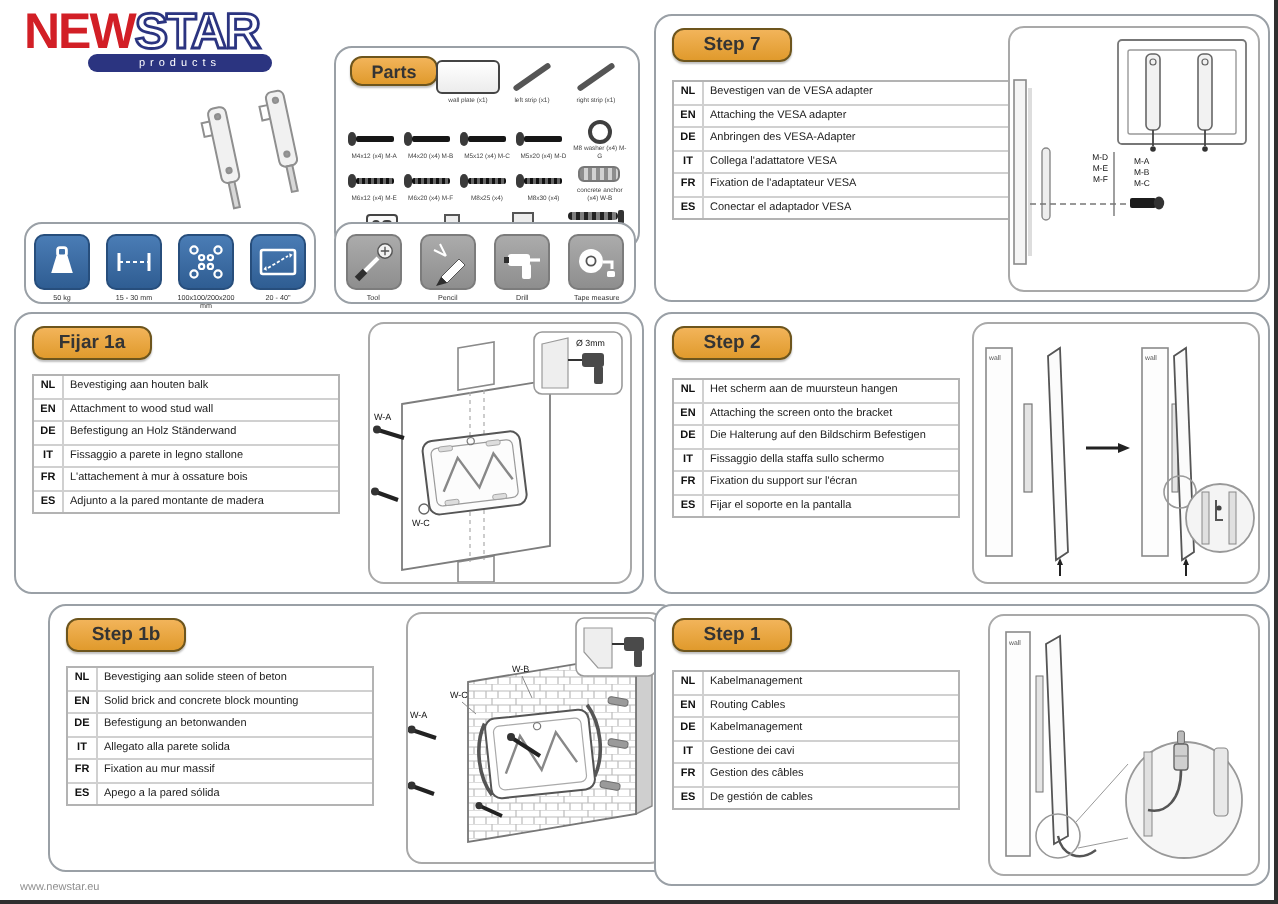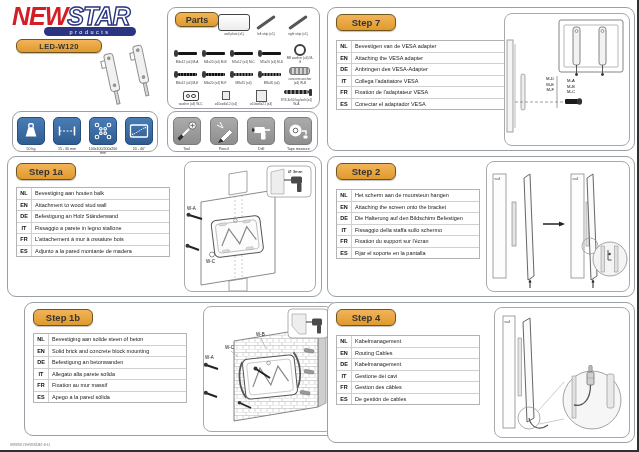--- a/index.html
+++ b/index.html
@@ -8,21 +8,21 @@
   .panel{position:absolute;border:1px solid #9aa0a6;border-radius:9px;background:#fff;}
   .badge{position:absolute;display:flex;align-items:center;justify-content:center;
          background:linear-gradient(#f2b45a,#e09a2c);border:1px solid #6d551d;border-radius:6px;
          color:#343434;font-weight:bold;box-shadow:0 1px 1px rgba(0,0,0,.25);}
   .step-badge{left:8px;top:6px;width:58px;height:15px;font-size:9.5px;}
   .parts-badge{left:7px;top:4px;width:42px;height:13px;font-size:9px;}
   .model-badge{left:16px;top:39px;width:84px;height:12px;font-size:7.5px;letter-spacing:.3px;}
 
   
   .logo{position:absolute;left:10px;top:4px;width:150px;height:56px;}
-  .logo-line{position:absolute;left:2px;top:0;font-style:italic;font-weight:bold;font-size:25px;
+  .logo-line{position:absolute;left:2px;top:0;font-weight:bold;font-size:25px;
              letter-spacing:-1px;line-height:1;white-space:nowrap;}
   .logo-new{color:#d21f26;}
   .logo-star{color:#fff;-webkit-text-stroke:1.4px #2b3480;text-shadow:0 0 1px #2b3480;}
   .logo-pill{position:absolute;left:34px;top:23px;width:92px;height:9px;background:#2b3480;border-radius:5px;
              color:#fff;font-size:5.5px;letter-spacing:2.5px;display:flex;align-items:center;justify-content:center;}
 
   
   .lang-table{position:absolute;background:#fff;border:1px solid #b3b3b3;}
   .lang-row{display:flex;align-items:stretch;height:10.5px;border-bottom:1px solid #d0d0d0;}
   .lang-row:last-child{border-bottom:none;}
@@ -72,21 +72,20 @@
 </style>
 </head>
 <body>
 
 <div class="sheet">
 
   <div class="logo">
     <div class="logo-line"><span class="logo-new">NEW</span><span class="logo-star">STAR</span></div>
     <div class="logo-pill">products</div>
   </div>
-  <div class="badge model-badge">LED-W120</div>
 
   <svg style="position:absolute;left:96px;top:40px;width:66px;height:68px" viewBox="0 0 66 68">
     <g transform="rotate(-12 33 34)" stroke="#8f8f8f" fill="#f1f1f1">
       <path d="M12,16 h-4 v7 h4" fill="none"></path>
       <path d="M42,14 h-4 v7 h4" fill="none"></path>
       <rect x="12" y="10" width="9" height="38" rx="3"></rect>
       <rect x="42" y="8" width="9" height="38" rx="3"></rect>
       <rect x="15" y="48" width="3" height="13" fill="#d8d8d8"></rect>
       <rect x="45" y="46" width="3" height="13" fill="#d8d8d8"></rect>
       <circle cx="16.5" cy="14.5" r="1.3" fill="#999"></circle>
@@ -137,21 +136,21 @@
             <rect x="4.5" y="7" width="17" height="12" rx="1" fill="none" stroke="#fff" stroke-width="1.3"></rect>
             <line x1="8" y1="16" x2="18" y2="10" stroke="#fff" stroke-width="0.9" stroke-dasharray="1.6,1"></line>
             <polygon points="18.6,8.6 20.3,9.4 18.9,11 " fill="#fff"></polygon>
             <polygon points="7.4,17.4 5.7,16.6 7.1,15" fill="#fff"></polygon>
           </svg>
       </div>
       <div class="tile-caption">20 - 40"</div>
     </div>
   </div>
 
-  <div class="panel" style="left:167px;top:7px;width:151px;height:100px">
+  <div class="panel" style="left:167px;top:23px;width:151px;height:100px">
     <div class="badge parts-badge">Parts</div>
     <div class="parts-row r1" style="left:50px;top:4px;width:96px">
 
         <div class="part">
           <span class="part-glyph-box">
             <span class="part-glyph wall-plate-icon"></span>
           </span>
           <span class="part-label">wall plate (x1)</span>
         </div>
 
@@ -386,21 +385,21 @@
           <text x="62" y="73.5">M-B</text>
           <text x="62" y="79">M-C</text>
         </g>
         <rect x="60" y="85" width="13" height="5" rx="1" fill="#1c1c1c"></rect>
         <ellipse cx="74.5" cy="87.5" rx="2.6" ry="3.2" fill="#333"></ellipse>
       </svg>
     </div>
   </div>
 
   <div class="panel" style="left:7px;top:156px;width:313px;height:139px">
-    <div class="badge step-badge">Step 1a</div>
+    <div class="badge step-badge">Fijar 1a</div>
     <div class="lang-table" style="left:8px;top:30px;width:152px">
 
         <div class="lang-row">
           <span class="lang-code">NL</span>
           <span class="lang-text">Bevestiging aan houten balk</span>
         </div>
 
         <div class="lang-row">
           <span class="lang-code">EN</span>
           <span class="lang-text">Attachment to wood stud wall</span>
@@ -612,21 +611,21 @@
           <polygon points="88,7 102,7 102,27 95,27 88,19" fill="#eee" stroke="#999" stroke-width="0.6"></polygon>
           <line x1="102" y1="15" x2="108" y2="15" stroke="#333" stroke-width="1"></line>
           <rect x="108" y="11.5" width="10" height="7" rx="1.5" fill="#4a4a4a"></rect>
           <rect x="113" y="18" width="4" height="8.5" rx="1" fill="#4a4a4a"></rect>
         </g>
       </svg>
     </div>
   </div>
 
   <div class="panel" style="left:327px;top:302px;width:306px;height:139px">
-    <div class="badge step-badge">Step 4</div>
+    <div class="badge step-badge">Step 1</div>
     <div class="lang-table" style="left:8px;top:32px;width:142px">
 
         <div class="lang-row">
           <span class="lang-code">NL</span>
           <span class="lang-text">Kabelmanagement</span>
         </div>
 
         <div class="lang-row">
           <span class="lang-code">EN</span>
           <span class="lang-text">Routing Cables</span>

